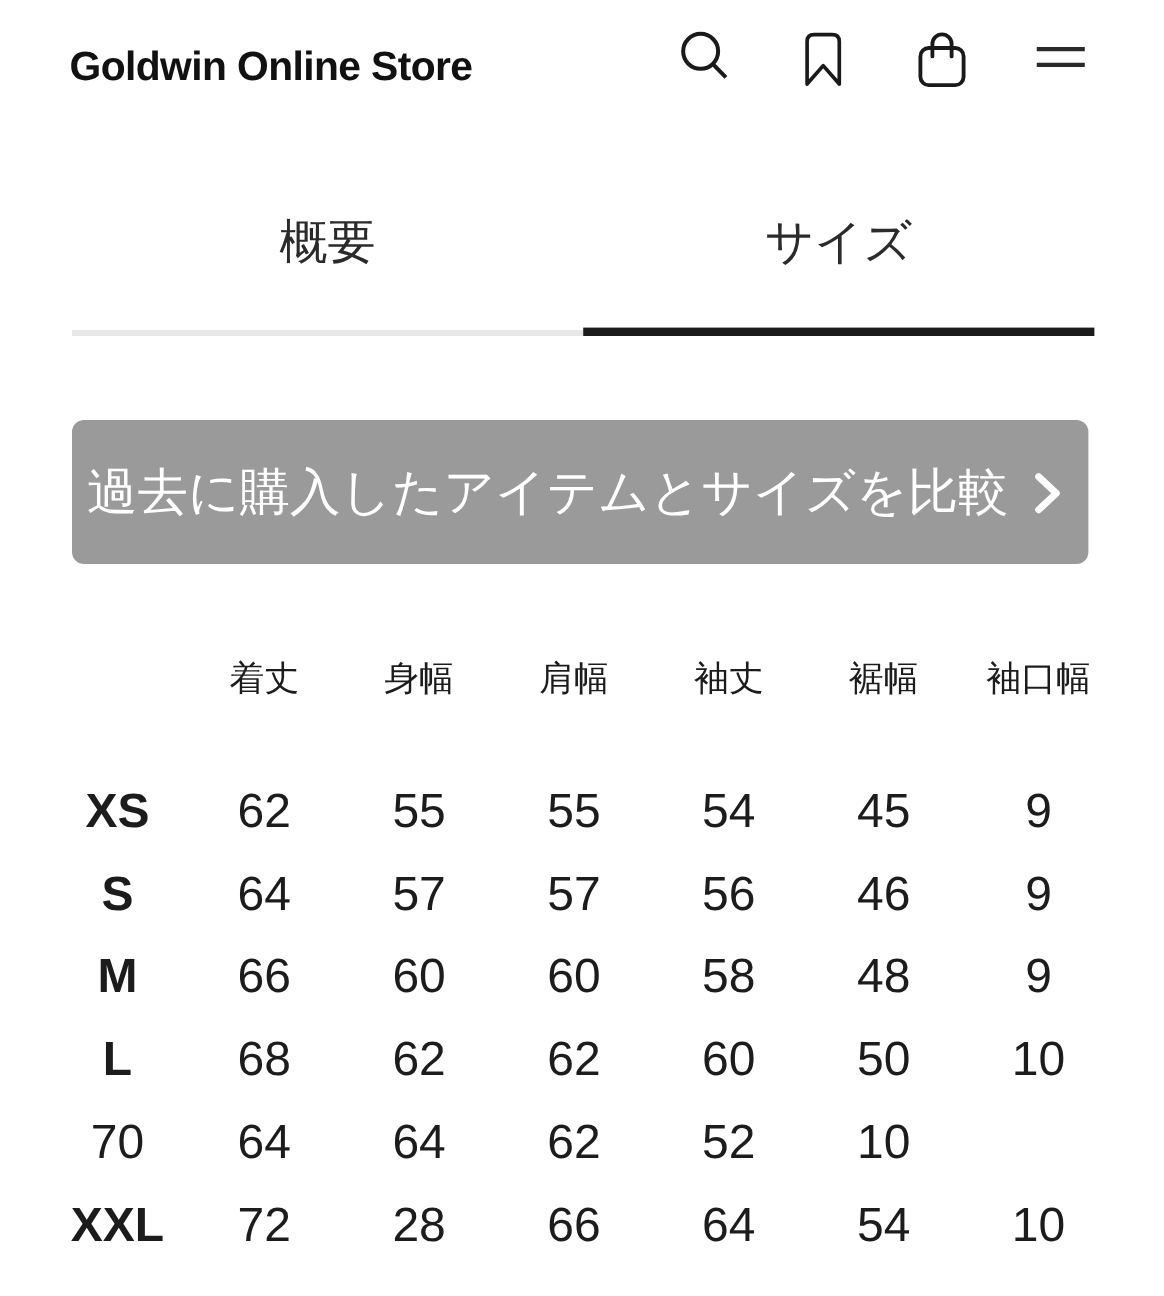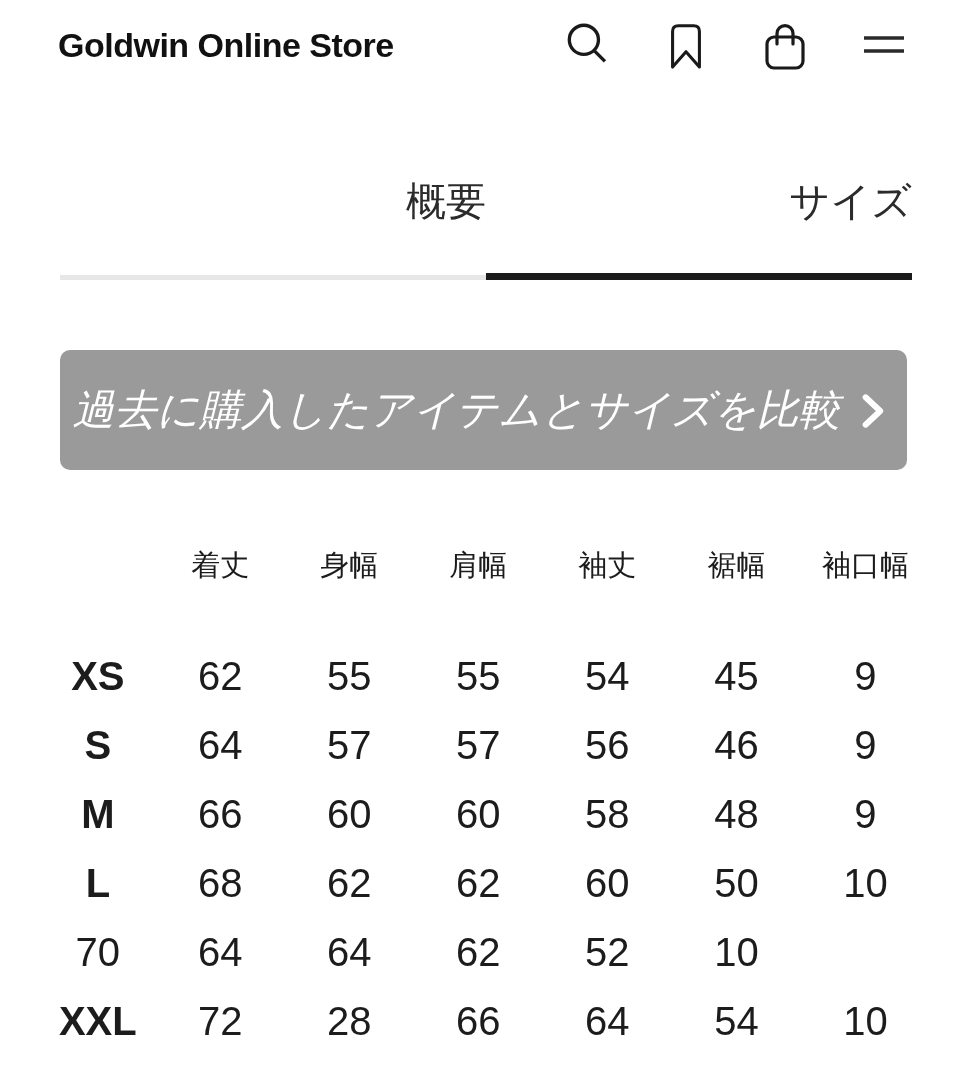--- a/index.html
+++ b/index.html
@@ -1,57 +1,56 @@
 <!DOCTYPE html>
 <html><head>
 <meta charset="utf-8">
 <style>
   * { margin: 0; padding: 0; box-sizing: border-box; }
   html, body { width: 970px; height: 1080px; background: #ffffff; overflow: hidden; }
   body { font-family: "Liberation Sans", "DejaVu Sans", sans-serif; color: #1a1a1a; }
 
   
   .header {
-    display: flex; align-items: center;
+    display: flex; align-items: flex-end;
     padding: 14px 60px 0 58px; height: 76px;
   }
   .logo {
     font-size: 34px; font-weight: 600; letter-spacing: -0.5px;
     color: #111; white-space: nowrap;
   }
   .header-icons { margin-left: auto; display: flex; align-items: center; gap: 47px; }
   .hicon { width: 52px; height: 56px; display: flex; align-items: center; justify-content: center; cursor: pointer; }
   .hicon svg { display: block; }
 
   
   .tabs { margin: 98px 58px 0 60px; }
   .tab-row { display: flex; }
   .tab {
-    width: 50%; text-align: right;
+    width: 50%; text-align: center;
     font-size: 40px; color: #2b2b2b;
     padding-bottom: 44px; cursor: pointer;
   }
   .tab-underline { display: flex; align-items: flex-end; }
   .tab-underline .seg-inactive { width: 50%; height: 5px; background: #e7e7e7; }
   .tab-underline .seg-active  { width: 50%; height: 7px; background: #1b1b1b; }
 
   
   .compare-btn {
     margin: 70px 63px 0 60px;
     height: 120px;
     background: #9a9a9a;
     border: none; border-radius: 10px;
     display: flex; align-items: center; justify-content: center;
     gap: 10px;
     color: #ffffff; font-size: 42px;
     width: calc(100% - 123px);
     cursor: pointer;
     font-family: inherit;
     white-space: nowrap;
-    font-style: italic;
   }
   .compare-btn svg { flex: 0 0 auto; margin-top: 2px; }
 
   
   .size-table { margin: 66px 40px 0 40px; }
   .trow {
     display: grid;
     grid-template-columns: 13% 14.5% 14.5% 14.5% 14.5% 14.5% 14.5%;
     align-items: center;
     height: 69px;

